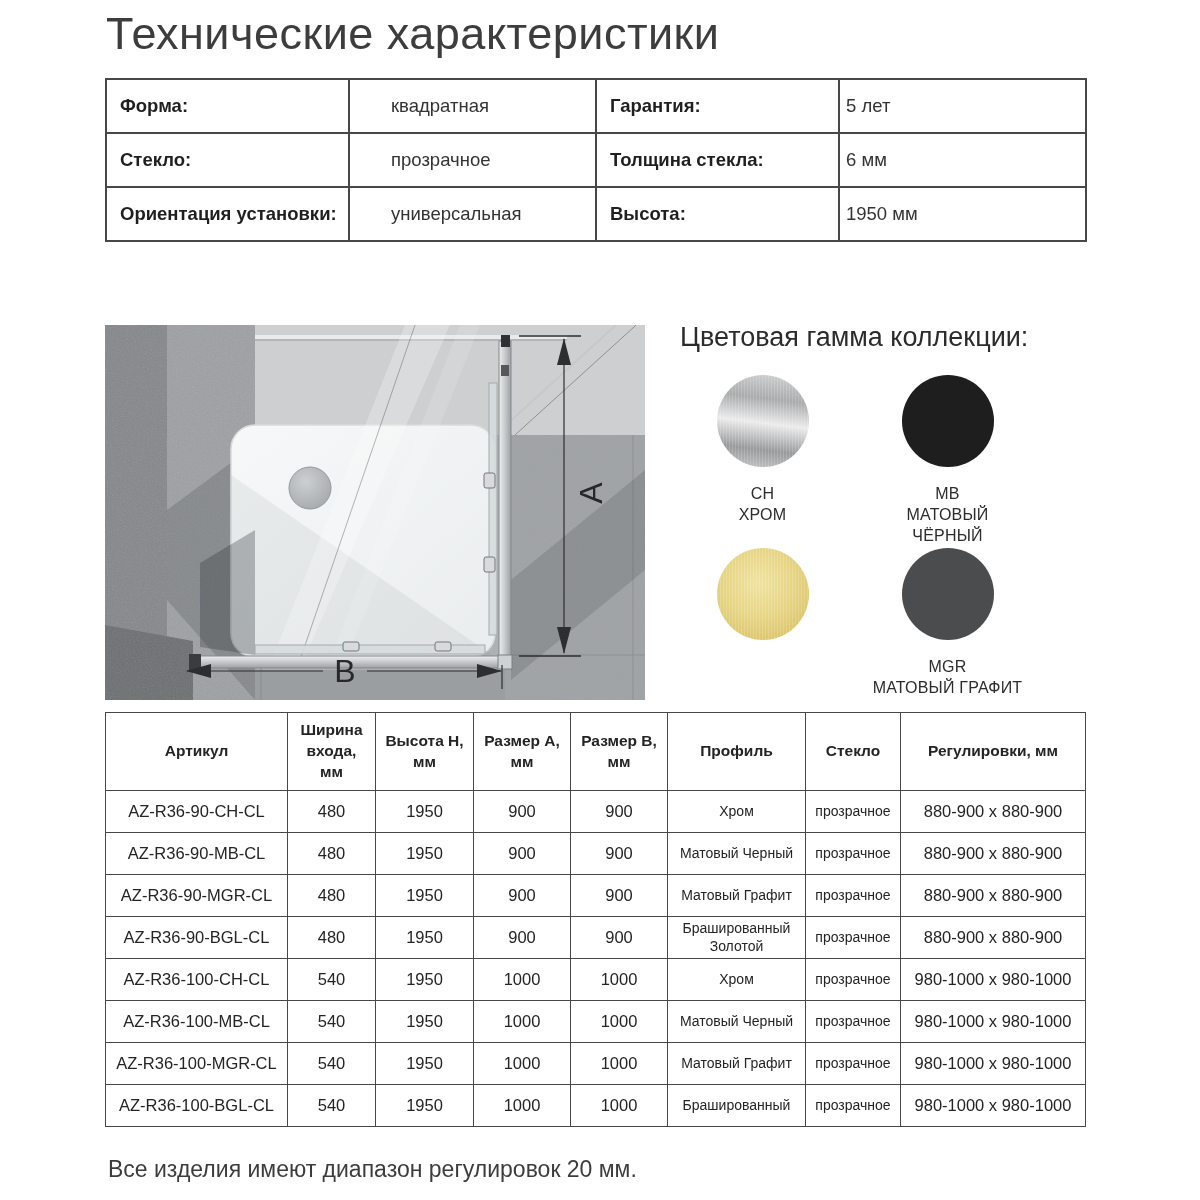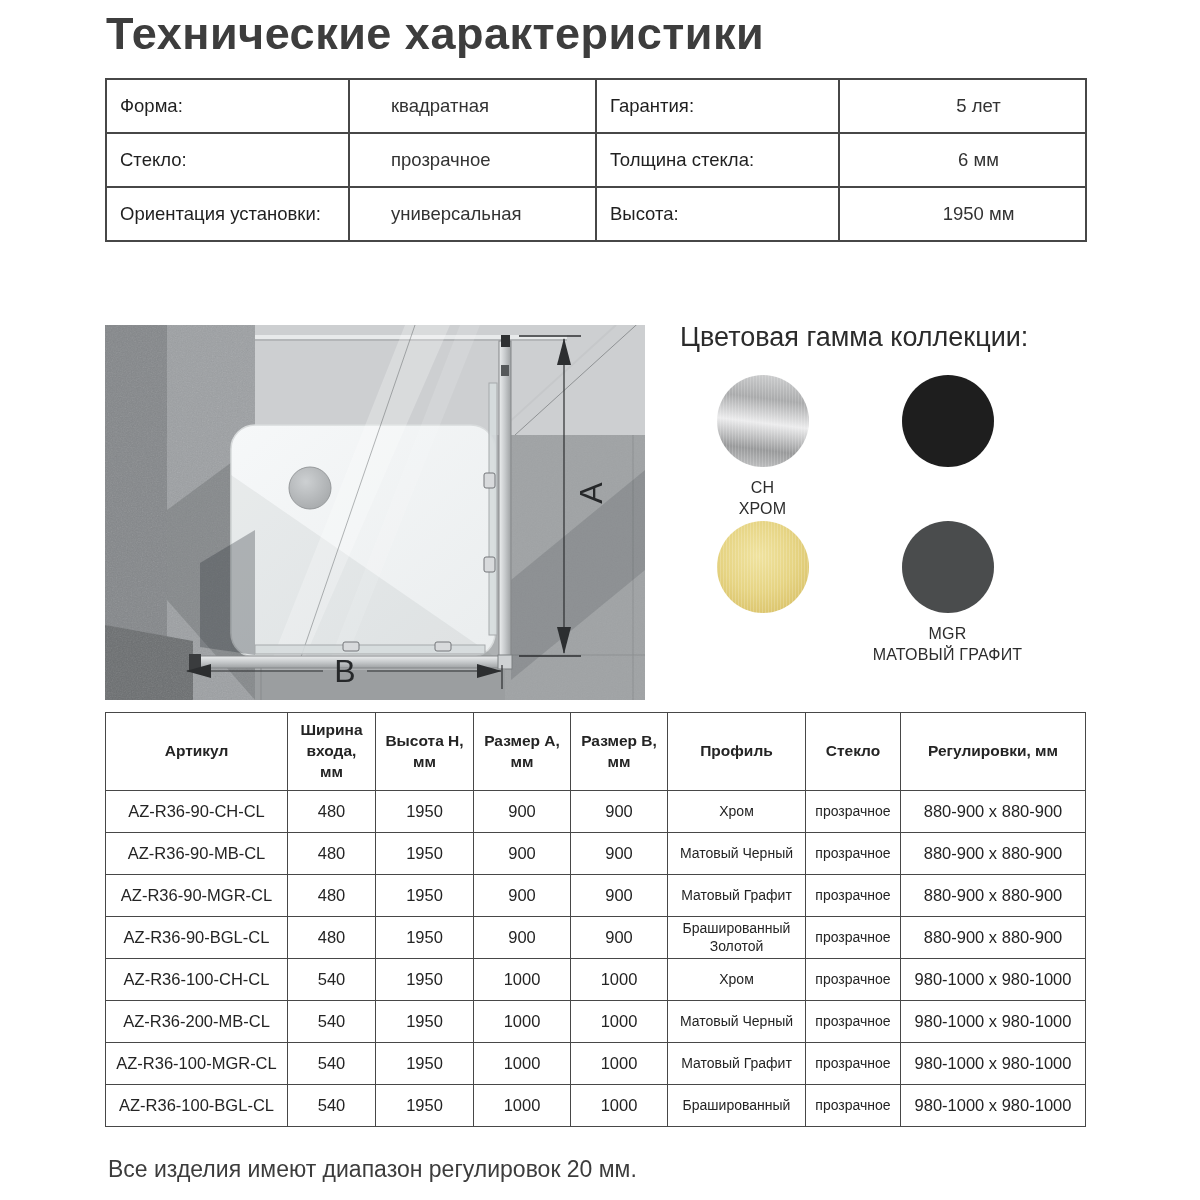--- a/index.html
+++ b/index.html
@@ -9,35 +9,35 @@
     background: #ffffff;
     font-family: "Liberation Sans", sans-serif;
     color: #2c2c2c;
     overflow: hidden;
   }
   .abs { position: absolute; }
 
   
   .page-title {
     left: 106px; top: 8px;
-    font-size: 45px; font-weight: bold;
+    font-size: 45px; font-weight: normal;
     color: #3d3d3d; letter-spacing: .5px;
   }
 
   
   table { border-collapse: collapse; table-layout: fixed; }
   .spec { left:105px; top:78px; width:980px; }
   .spec td {
     border: 2px solid #474747;
     height: 54px; vertical-align: middle;
     font-size: 18.5px; color: #333;
   }
-  .spec .sl { font-weight: normal; color:#1f1f1f; padding-left:13px; }
+  .spec .sl { font-weight: bold; color:#1f1f1f; padding-left:13px; }
   .spec .sv { padding-left:41px; }
-  .spec .sv2 { padding-left:32px;text-align:center; }
+  .spec .sv2 { padding-left:6px; }
 
   
   .diagram { left:105px; top:325px; width:540px; height:375px; }
 
   
   .colors-title {
     left:680px; top:322px;
     font-size:27px; font-weight:normal; color:#2b2b2b;
   }
   .swatches {
@@ -51,21 +51,21 @@
       repeating-linear-gradient(90deg, rgba(255,255,255,.16) 0 1px, rgba(255,255,255,0) 1px 3px),
       linear-gradient(187deg,#d2d3d4 0%,#aaabac 28%,#ececed 52%,#999a9b 78%,#c6c7c8 100%);
   }
   .black { background:#1e1e1e; }
   .gold {
     background:
       repeating-linear-gradient(90deg, rgba(255,255,255,.18) 0 1px, rgba(255,255,255,0) 1px 3px),
       radial-gradient(circle at 45% 38%, #f0e3a0 0%, #e6d483 48%, #d8c066 88%);
   }
   .graphite { background:#4a4c4d; }
-  .sw-label { margin-top:10px; font-size:16px; line-height:1.32; color:#2c2c2c; letter-spacing:.2px; }
+  .sw-label { margin-top:16px; font-size:16px; line-height:1.32; color:#2c2c2c; letter-spacing:.2px; }
   .sw-name { max-width:150px; }
 
   
   .prod { left:105px; top:712px; width:980px; }
   .prod th, .prod td {
     border:1.5px solid #474747;
     text-align:center; vertical-align:middle; color:#242424;
   }
   .prod th { font-weight:bold; font-size:15.5px; height:78px; line-height:1.35; padding:0 5px; }
   .prod td { height:42px; font-size:16.5px; padding:1px 3px; }
@@ -208,20 +208,24 @@
 <div class="abs swatches">
   <div class="sw">
     <div class="circle chrome"></div>
     <div class="sw-label">
       <div>CH</div>
       <div class="sw-name">ХРОМ</div>
     </div>
   </div>
   <div class="sw">
     <div class="circle black"></div>
+    <div class="sw-label">
+      <div>MB</div>
+      <div class="sw-name">МАТОВЫЙ ЧЁРНЫЙ</div>
+    </div>
   </div>
   <div class="sw">
     <div class="circle gold"></div>
   </div>
   <div class="sw">
     <div class="circle graphite"></div>
     <div class="sw-label">
       <div>MGR</div>
       <div class="sw-name">МАТОВЫЙ ГРАФИТ</div>
     </div>
@@ -296,21 +300,21 @@
       <td class="c0">AZ-R36-100-CH-CL</td>
       <td class="c1">540</td>
       <td class="c2">1950</td>
       <td class="c3">1000</td>
       <td class="c4">1000</td>
       <td class="c5">Хром</td>
       <td class="c6">прозрачное</td>
       <td class="c7">980-1000 x 980-1000</td>
     </tr>
     <tr>
-      <td class="c0">AZ-R36-200-MB-CL</td>
+      <td class="c0">AZ-R36-100-MB-CL</td>
       <td class="c1">540</td>
       <td class="c2">1950</td>
       <td class="c3">1000</td>
       <td class="c4">1000</td>
       <td class="c5">Матовый Черный</td>
       <td class="c6">прозрачное</td>
       <td class="c7">980-1000 x 980-1000</td>
     </tr>
     <tr>
       <td class="c0">AZ-R36-100-MGR-CL</td>

